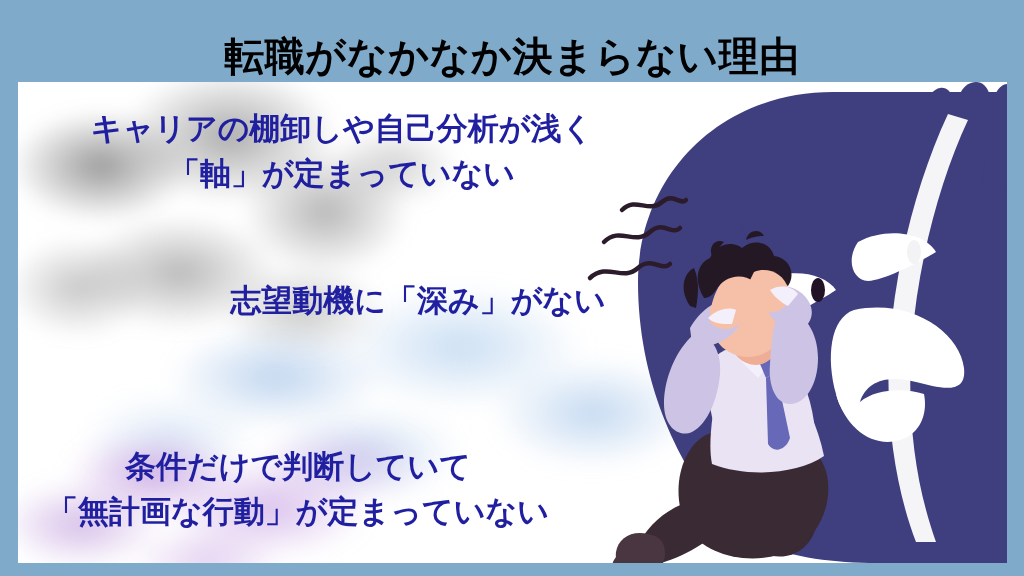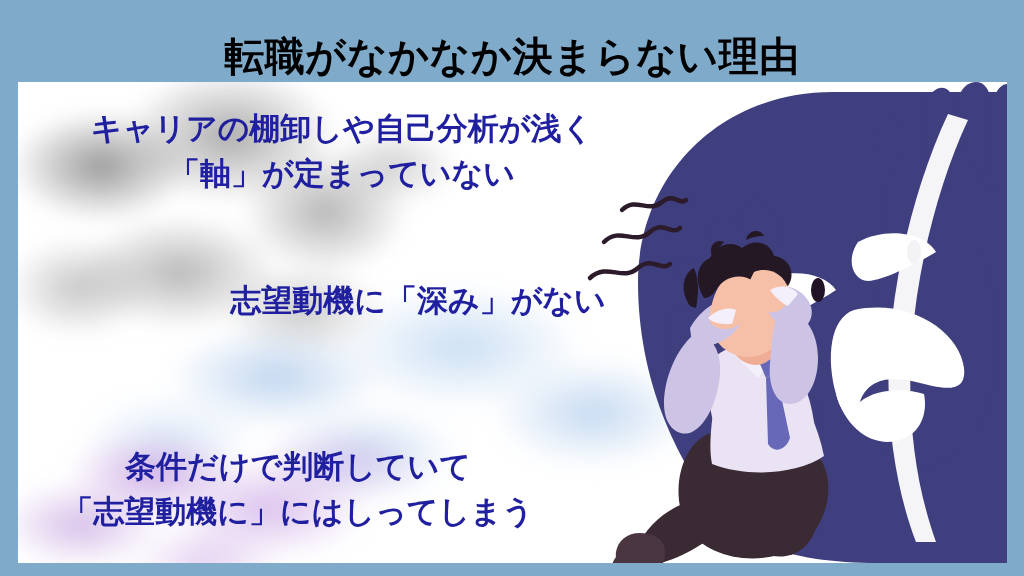--- a/index.html
+++ b/index.html
@@ -272,17 +272,17 @@
       <span class="text-line">キャリアの棚卸しや自己分析が浅く</span>
       <span class="text-line">「軸」が定まっていない</span>
     </div>
 
     <div class="text-block" id="block-2">
       <span class="text-line">志望動機に「深み」がない</span>
     </div>
 
     <div class="text-block" id="block-3">
       <span class="text-line">条件だけで判断していて</span>
-      <span class="text-line">「志望動機に」にはしってしまう</span>
+      <span class="text-line">「無計画な行動」が定まっていない</span>
     </div>
 
   </div>
 </div>
 
 </body></html>

